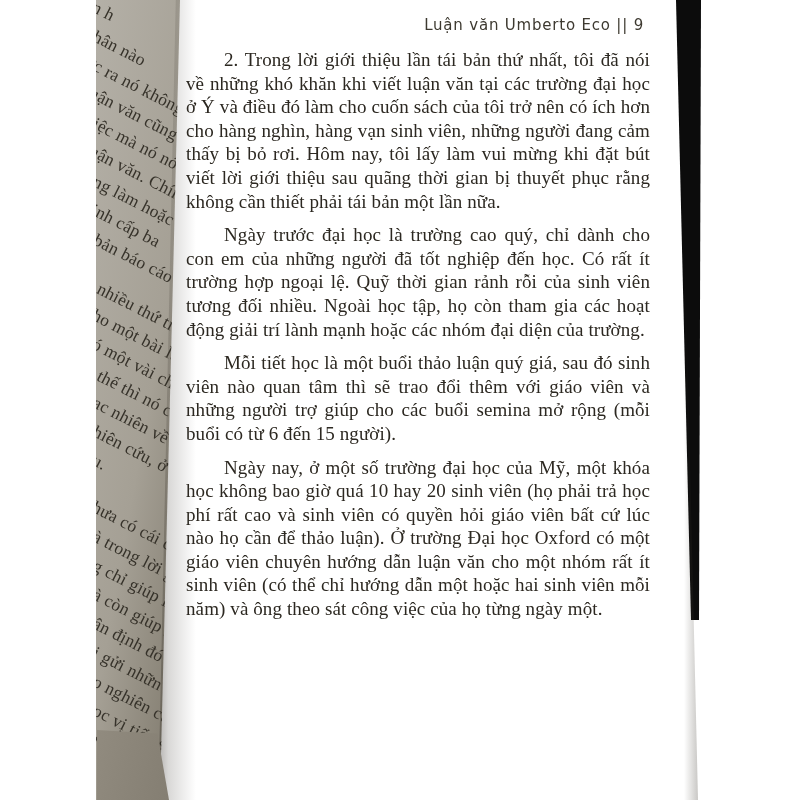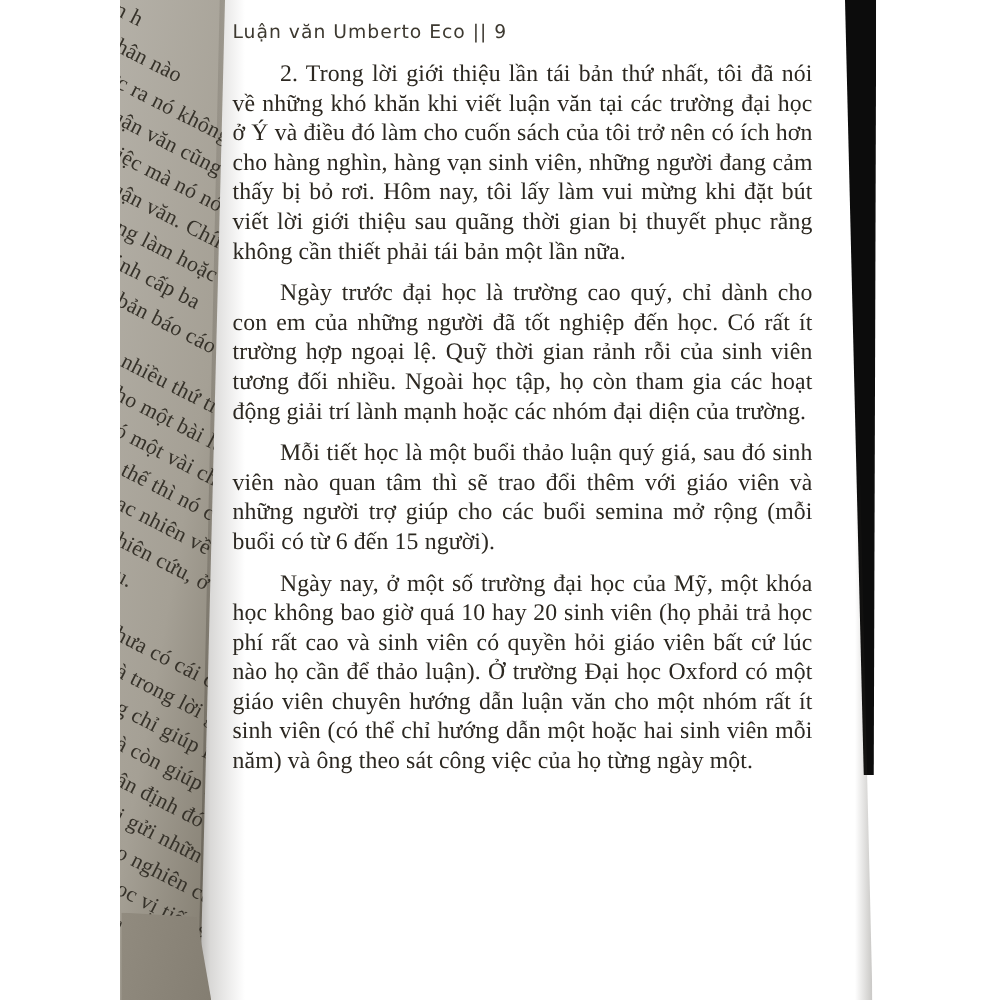--- a/index.html
+++ b/index.html
@@ -53,21 +53,21 @@
     background:linear-gradient(to right,rgba(60,55,46,0),rgba(60,55,46,.28));
   }
   
   .page-content{
     position:absolute;left:186px;top:12px;width:478px;
     color:#2c2821;
   }
   .page-header{
     font-family:"DejaVu Sans", sans-serif;
     font-size:15px;letter-spacing:.8px;color:#3d3930;
-    text-align:left;padding-right:20px;height:26px;line-height:26px;
+    text-align:right;padding-right:20px;height:26px;line-height:26px;
     margin-bottom:10px;
   }
   .para{
     margin:0 14px 10px 0;
     font-size:19px;line-height:23.6px;
     text-align:justify;text-indent:38px;
     letter-spacing:.1px;
   }
 </style>
 </head>

